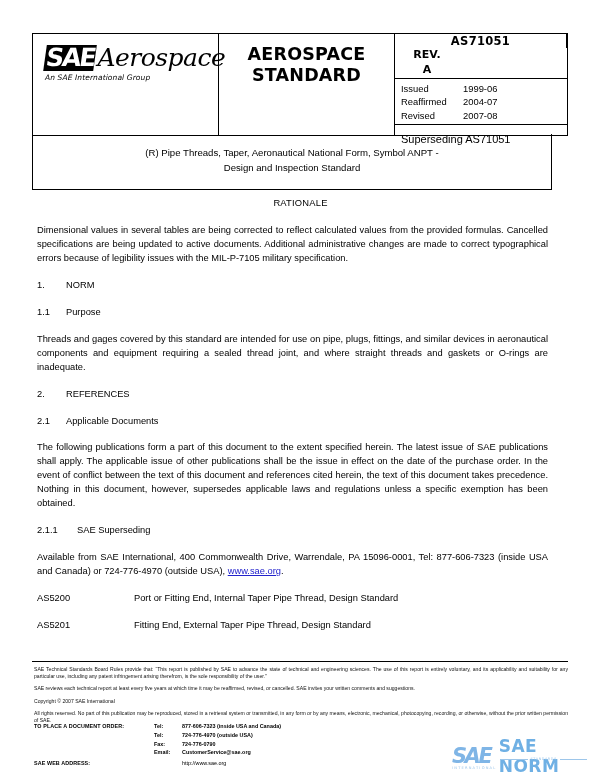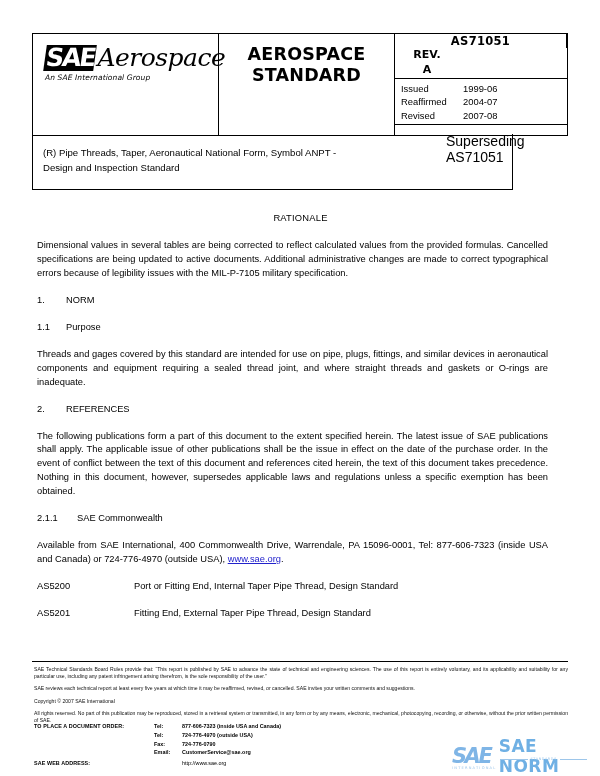--- a/index.html
+++ b/index.html
@@ -136,45 +136,44 @@
   }
   .date-line {
     display: flex;
     font-size: 9.4px;
     line-height: 1.43;
   }
   .date-label { width: 62px; }
   .date-val { }
   .meta-super {
     padding: 8px 0 6px 6px;
-    font-size: 14px;
-    margin-left: 45px;
+    font-size: 11px;
   }
 
   
   .title-band {
     position: absolute;
     left: 32px;
     top: 134px;
-    width: 481px;
+    width: 520px;
     box-sizing: border-box;
     border-left: 1.3px solid #000;
     border-right: 1.3px solid #000;
     border-bottom: 1.3px solid #000;
-    text-align: left;
+    text-align: center;
     padding: 12px 10px 13px 10px;
     font-size: 9.6px;
     line-height: 1.55;
   }
 
   
   .body {
     position: absolute;
     left: 37px;
-    top: 211px;
+    top: 196px;
     width: 527px;
     font-size: 9.3px;
     line-height: 1.5;
   }
   .center-head {
     text-align: center;
     margin-bottom: 14px;
     font-size: 9.4px;
     letter-spacing: 0.2px;
   }
@@ -388,26 +387,30 @@
       <span class="sec-txt">Purpose</span>
     </div>
 
     <p class="para">Threads and gages covered by this standard are intended for use on pipe, plugs, fittings, and similar devices in aeronautical components and equipment requiring a sealed thread joint, and where straight threads and gaskets or O-rings are inadequate.</p>
 
     <div class="sec">
       <span class="sec-num">2.</span>
       <span class="sec-txt">REFERENCES</span>
     </div>
 
+    <div class="sec">
+      <span class="sec-num">2.1</span>
+      <span class="sec-txt">Applicable Documents</span>
+    </div>
 
     <p class="para">The following publications form a part of this document to the extent specified herein.  The latest issue of SAE publications shall apply.  The applicable issue of other publications shall be the issue in effect on the date of the purchase order.  In the event of conflict between the text of this document and references cited herein, the text of this document takes precedence.  Nothing in this document, however, supersedes applicable laws and regulations unless a specific exemption has been obtained.</p>
 
     <div class="sec">
       <span class="sec-num wide">2.1.1</span>
-      <span class="sec-txt">SAE Commonwealth</span>
+      <span class="sec-txt">SAE Superseding</span>
     </div>
 
     <p class="para"><span>Available from SAE International, 400 Commonwealth Drive, Warrendale, PA 15096-0001, Tel: 877-606-7323 (inside USA and Canada) or 724-776-4970 (outside USA), </span><a class="link" href="#">www.sae.org</a><span>.</span></p>
 
     <div class="ref-row">
       <span class="ref-id">AS5200</span>
       <span class="ref-desc">Port or Fitting End, Internal Taper Pipe Thread, Design Standard</span>
     </div>
 
     <div class="ref-row">

